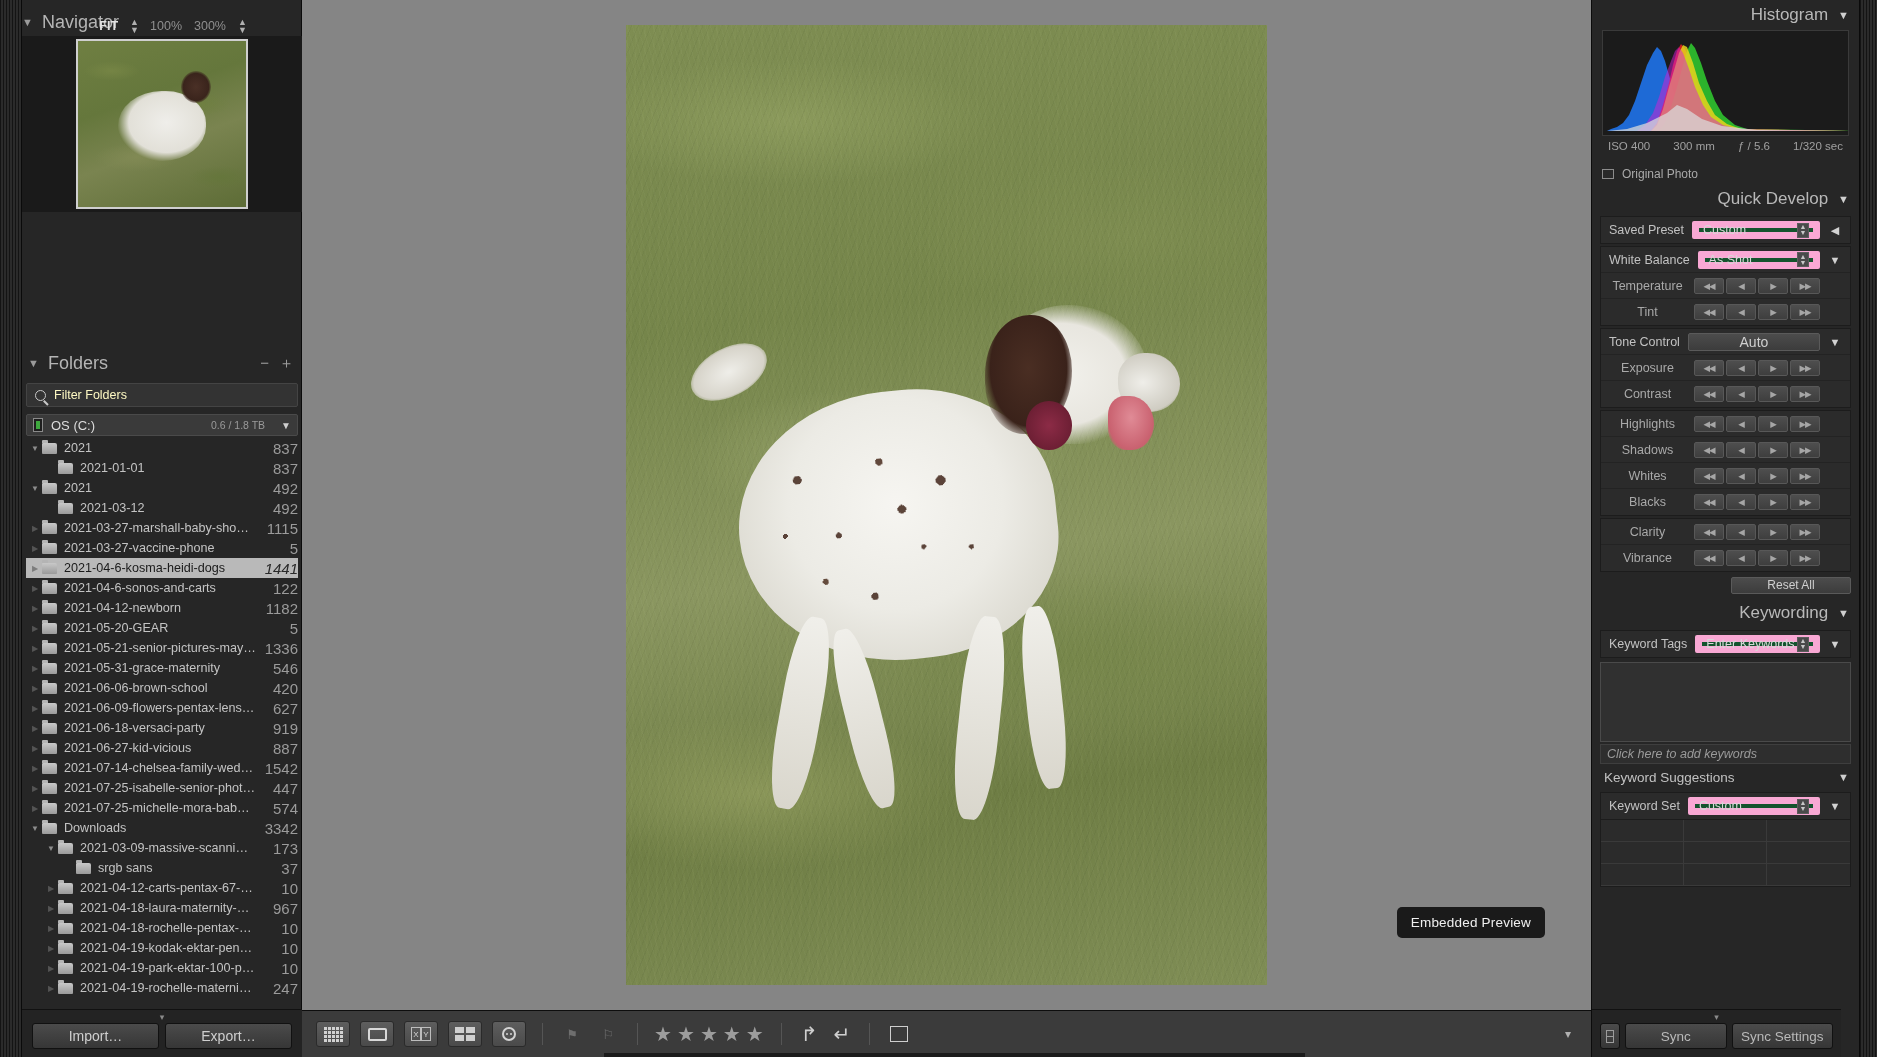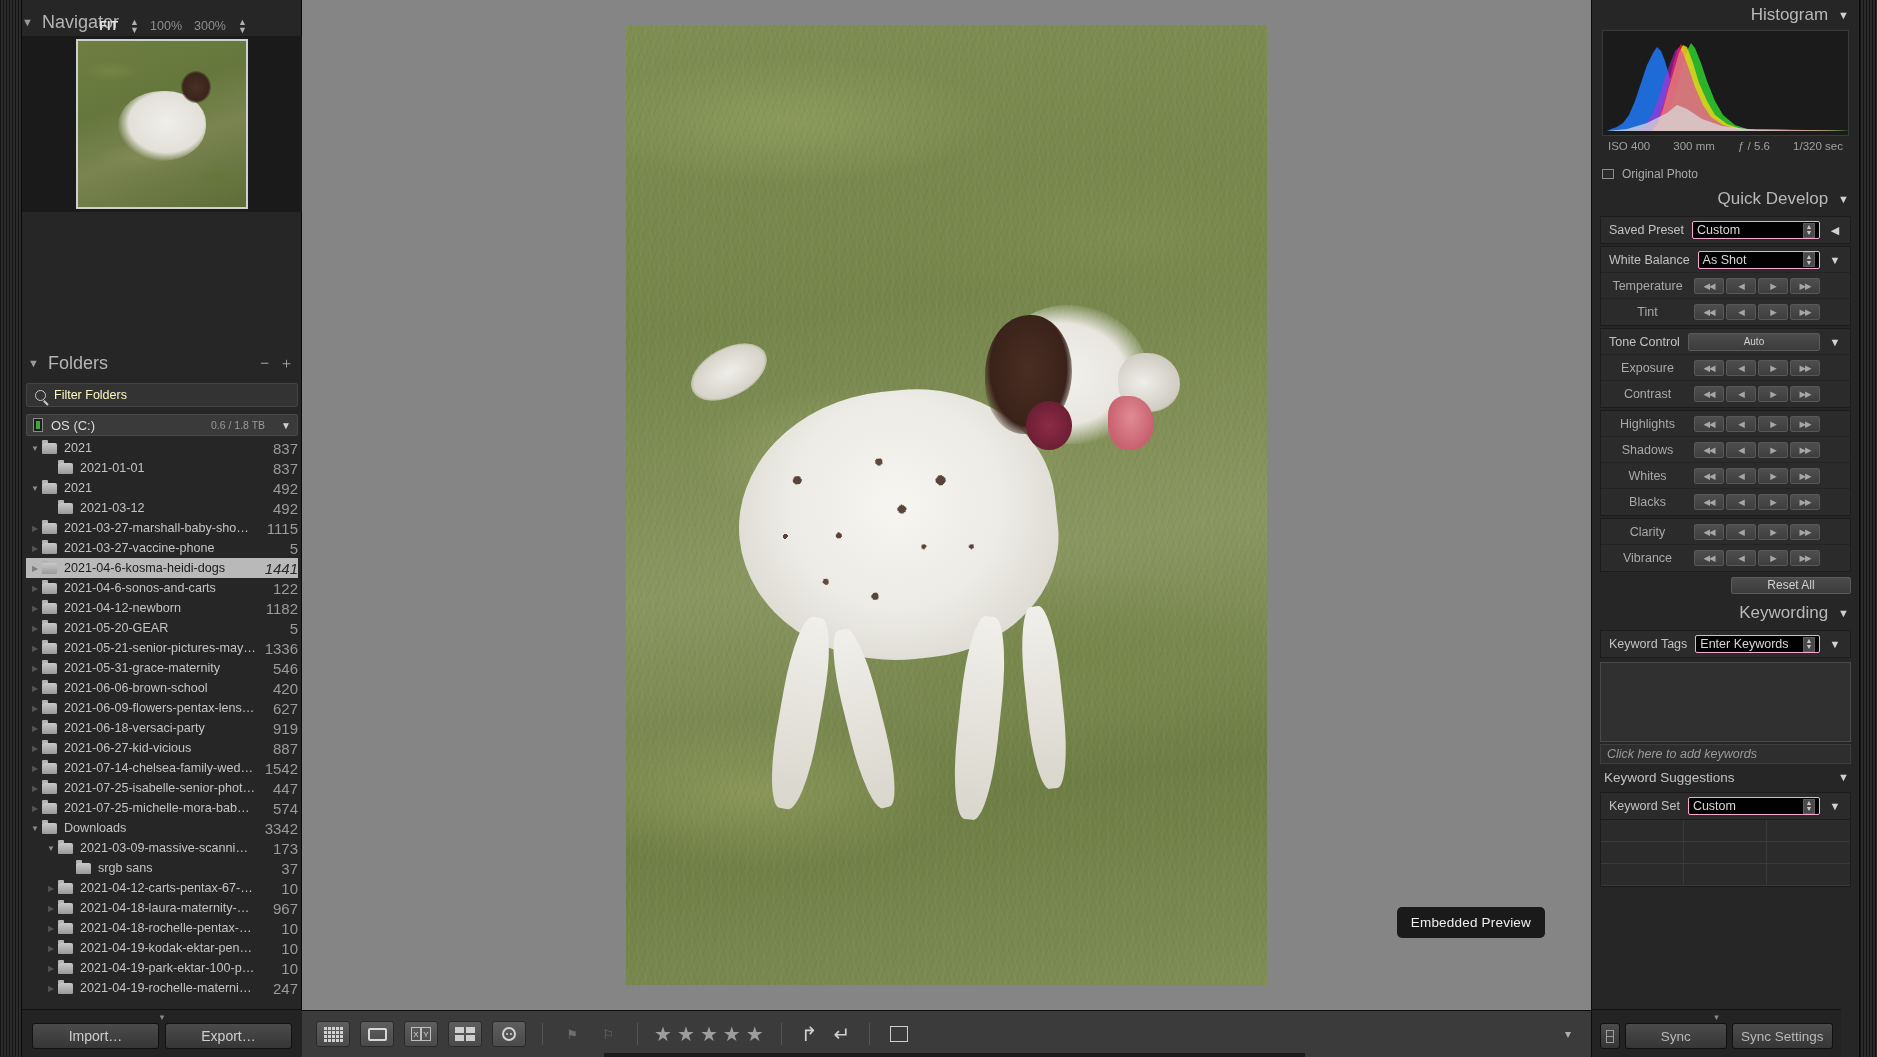--- a/index.html
+++ b/index.html
@@ -278,37 +278,37 @@
     color:#a9a9a9; font-size:12px;
   }
   .chk { width:12px; height:10px; border:1px solid #8c8c8c; background:#2a2a2a; }
 
   .qd-block { margin:2px 8px 0; background:#2b2b2b; border:1px solid #1c1c1c; }
   .qd-row { height:26px; display:flex; align-items:center; padding:0 8px; gap:8px; border-bottom:1px solid #232323; }
   .qd-row:last-child { border-bottom:none; }
   .qd-label { color:#c2c2c2; font-size:12.5px; }
   .qd-label.right { margin-left:auto; text-align:right; color:#a9a9a9; }
   .sel-box {
-    flex:1; height:18px; background:#000000; border:1px solid #f9a8d4; border-radius:2px;
+    flex:1; height:18px; background:#14532d; border:7px solid #f9a8d4; border-radius:2px;
     display:flex; align-items:center; padding:0 4px; color:#d8d8d8; font-size:12.5px; position:relative;
   }
   .sel-box .spinner {
     margin-left:auto; width:12px; height:15px; background:#4a4a4a; border:1px solid #5c5c5c;
     display:flex; flex-direction:column; align-items:center; justify-content:center; color:#c8c8c8; font-size:7px; line-height:6px;
   }
   .arrow-tri { color:#d2d2d2; font-size:11px; width:14px; text-align:center; }
   .step-group { display:flex; gap:2px; margin-left:auto; }
   .step-btn {
     width:30px; height:16px; background:linear-gradient(180deg,#4e4e4e,#3e3e3e);
     border:1px solid #585858; border-radius:2px; color:#a6a6a6; font-size:8.5px;
     display:flex; align-items:center; justify-content:center; letter-spacing:-1px;
   }
   .auto-btn {
     flex:1; height:18px; background:linear-gradient(180deg,#4c4c4c,#3c3c3c);
-    border:1px solid #5a5a5a; border-radius:2px; color:#cfcfcf; font-size:10px;
+    border:1px solid #5a5a5a; border-radius:2px; color:#cfcfcf; font-size:14px;
     display:flex; align-items:center; justify-content:center;
   }
   .reset-row { height:26px; display:flex; align-items:center; justify-content:flex-end; padding:0 8px; }
   .reset-btn {
     width:120px; height:17px; background:linear-gradient(180deg,#4c4c4c,#3c3c3c);
     border:1px solid #5a5a5a; border-radius:2px; color:#cfcfcf; font-size:12px;
     display:flex; align-items:center; justify-content:center;
   }
   .kw-area {
     margin:4px 8px 0; height:80px; background:#303030; border:1px solid #4a4a4a;

